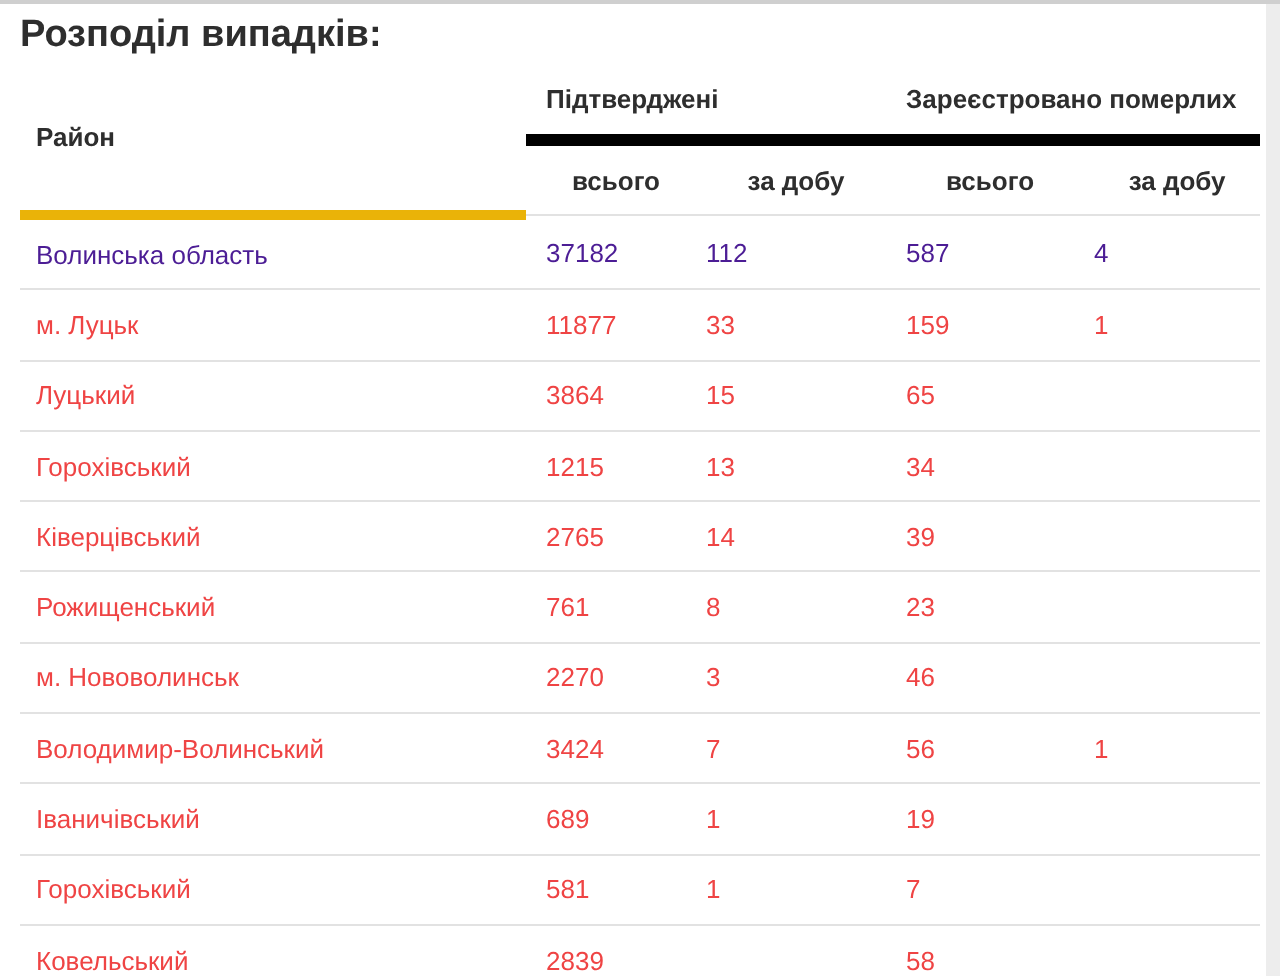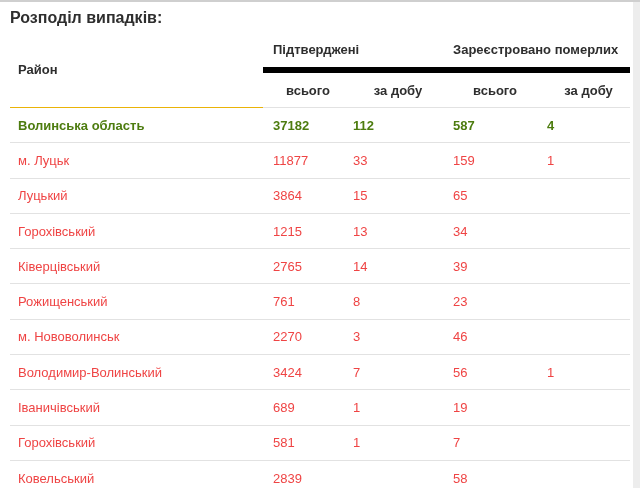--- a/index.html
+++ b/index.html
@@ -14,42 +14,42 @@
     width: 640px; height: 2px;
     background: #cfcfcf;
   }
   .right-strip {
     position: absolute; top: 2px; right: 0;
     width: 7px; height: 486px;
     background: #ededed;
   }
   .page-title {
     margin: 10px 0 0 10px;
-    font-size: 16px; line-height: 15px;
+    font-size: 19px; line-height: 15px;
     font-weight: bold;
     color: #2e2e2e;
   }
   table.cases {
     border-collapse: collapse;
     table-layout: fixed;
     width: 620px;
     margin: 7px 10px 0 10px;
     font-size: 13px;
   }
   .col-district { width: 253px; }
   .col-c-total  { width: 80px; }
   .col-c-daily  { width: 100px; }
   .col-d-total  { width: 94px; }
   .col-d-daily  { width: 93px; }
 
   th { text-align: left; font-weight: bold; color: #2e2e2e; padding: 0; }
   th.h-district {
     vertical-align: middle;
     padding-left: 8px;
-    border-bottom: 1px solid #eab308;
+    border-bottom: 5px solid #eab308;
   }
   th.h-group {
     height: 35px;
     vertical-align: middle;
     padding-left: 10px;
     border-bottom: 6px solid #000000;
   }
   th.h-sub {
     height: 34px;
     vertical-align: middle;
@@ -60,22 +60,22 @@
   td {
     height: 34.3px;
     vertical-align: middle;
     padding: 0 0 0 10px;
     border-bottom: 1px solid #e2e2e2;
     color: #ef4444;
     font-weight: normal;
   }
   td.district { padding-left: 8px; }
   tr.summary td {
-    font-weight: bold;
-    color: #4d7c0f;
+    font-weight: normal;
+    color: #4c1d95;
     margin-top: 11px;
   }
 </style>
 </head>
 <body>
 
 <div class="top-strip"></div>
 <div class="right-strip"></div>
 
 <div class="page-title">Розподіл випадків:</div>

